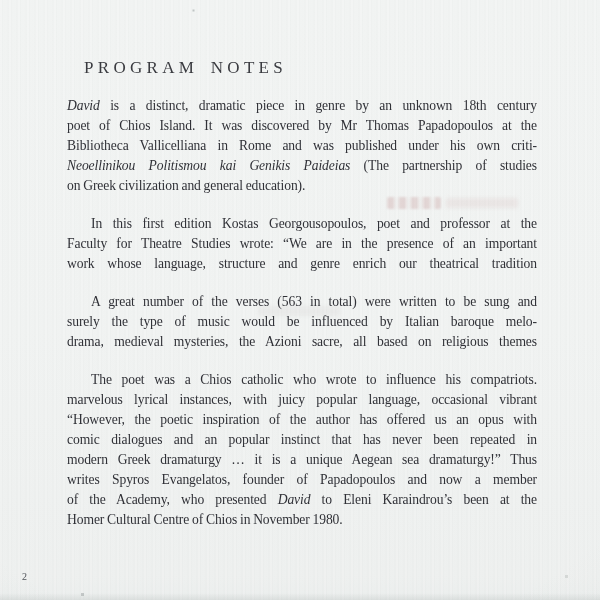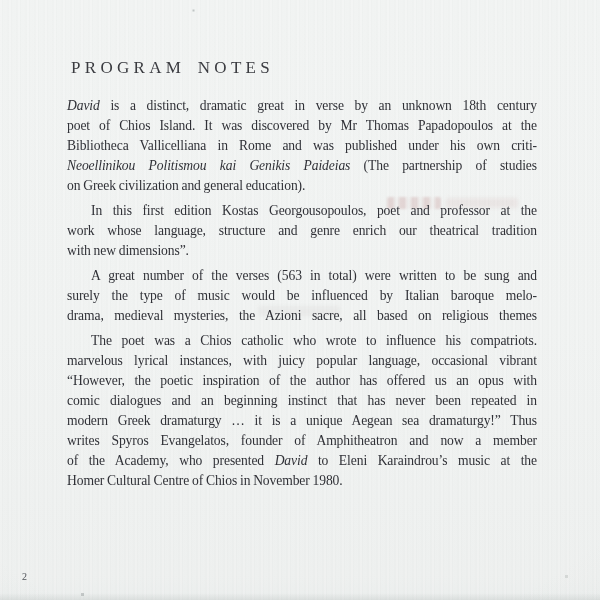--- a/index.html
+++ b/index.html
@@ -55,36 +55,36 @@
     filter: blur(2px);
   }
   .specks {
     position: absolute; left: 0; top: 0; width: 1px; height: 1px;
     box-shadow:
       193px 10px 0 0.5px rgba(100,108,112,0.35),
       82px 594px 0 1px rgba(130,138,136,0.38),
       566px 576px 0 1px rgba(152,158,156,0.28);
   }
   .title {
-    position: absolute; left: 71px; top: 58px;
+    position: absolute; left: 84px; top: 58px;
     font-size: 17px; line-height: 20px;
     letter-spacing: 4.3px; word-spacing: 4px;
     color: #3a3b40;
     z-index: 3;
     white-space: nowrap;
   }
   .body-text {
     position: absolute; left: 67px; top: 96px; width: 470px;
     font-size: 13.6px; line-height: 20px;
     letter-spacing: -0.1px; word-spacing: -0.5px;
     color: #303137;
     z-index: 3;
   }
   .para { margin: 0; }
-  .para + .para { margin-top: 5px; }
+  .para + .para { margin-top: 18px; }
   .line {
     height: 20px;
     text-align: justify;
     text-align-last: justify;
   }
   .line.last { text-align-last: left; }
   .line.indent { text-indent: 24px; }
   .line i { font-style: italic; }
   .page-number {
     position: absolute; left: 22px; top: 571px;
@@ -101,42 +101,42 @@
   <div class="edge-bottom"></div>
   <div class="ghost ghost-a"></div>
   <div class="ghost ghost-b"></div>
   <div class="ghost ghost-c"></div>
   <div class="specks"></div>
 
   <div class="title">PROGRAM NOTES</div>
 
   <div class="body-text">
       <div class="para">
-        <div class="line"><i>David</i><span> is a distinct, dramatic great in verse by an unknown 18th century</span></div>
+        <div class="line"><i>David</i><span> is a distinct, dramatic piece in genre by an unknown 18th century</span></div>
         <div class="line"><span>poet of Chios Island. It was discovered by Mr Thomas Papadopoulos at the</span></div>
         <div class="line"><span>Bibliotheca Vallicelliana in Rome and was published under his own criti-</span></div>
         <div class="line"><i>Neoellinikou Politismou kai Genikis Paideias</i><span> (The partnership of studies</span></div>
         <div class="line last"><span>on Greek civilization and general education).</span></div>
       </div>
       <div class="para">
         <div class="line indent"><span>In this first edition Kostas Georgousopoulos, poet and professor at the</span></div>
+        <div class="line"><span>Faculty for Theatre Studies wrote: “We are in the presence of an important</span></div>
         <div class="line"><span>work whose language, structure and genre enrich our theatrical tradition</span></div>
-        <div class="line last"><span>with new dimensions”.</span></div>
       </div>
       <div class="para">
         <div class="line indent"><span>A great number of the verses (563 in total) were written to be sung and</span></div>
         <div class="line"><span>surely the type of music would be influenced by Italian baroque melo-</span></div>
         <div class="line"><span>drama, medieval mysteries, the Azioni sacre, all based on religious themes</span></div>
       </div>
       <div class="para">
         <div class="line indent"><span>The poet was a Chios catholic who wrote to influence his compatriots.</span></div>
         <div class="line"><span>marvelous lyrical instances, with juicy popular language, occasional vibrant</span></div>
         <div class="line"><span>“However, the poetic inspiration of the author has offered us an opus with</span></div>
-        <div class="line"><span>comic dialogues and an beginning instinct that has never been repeated in</span></div>
+        <div class="line"><span>comic dialogues and an popular instinct that has never been repeated in</span></div>
         <div class="line"><span>modern Greek dramaturgy … it is a unique Aegean sea dramaturgy!” Thus</span></div>
-        <div class="line"><span>writes Spyros Evangelatos, founder of Amphitheatron and now a member</span></div>
-        <div class="line"><span>of the Academy, who presented </span><i>David</i><span> to Eleni Karaindrou’s music at the</span></div>
+        <div class="line"><span>writes Spyros Evangelatos, founder of Papadopoulos and now a member</span></div>
+        <div class="line"><span>of the Academy, who presented </span><i>David</i><span> to Eleni Karaindrou’s been at the</span></div>
         <div class="line last"><span>Homer Cultural Centre of Chios in November 1980.</span></div>
       </div>
     </div>
 
   <div class="page-number">2</div>
 </div>
 
 </body></html>

